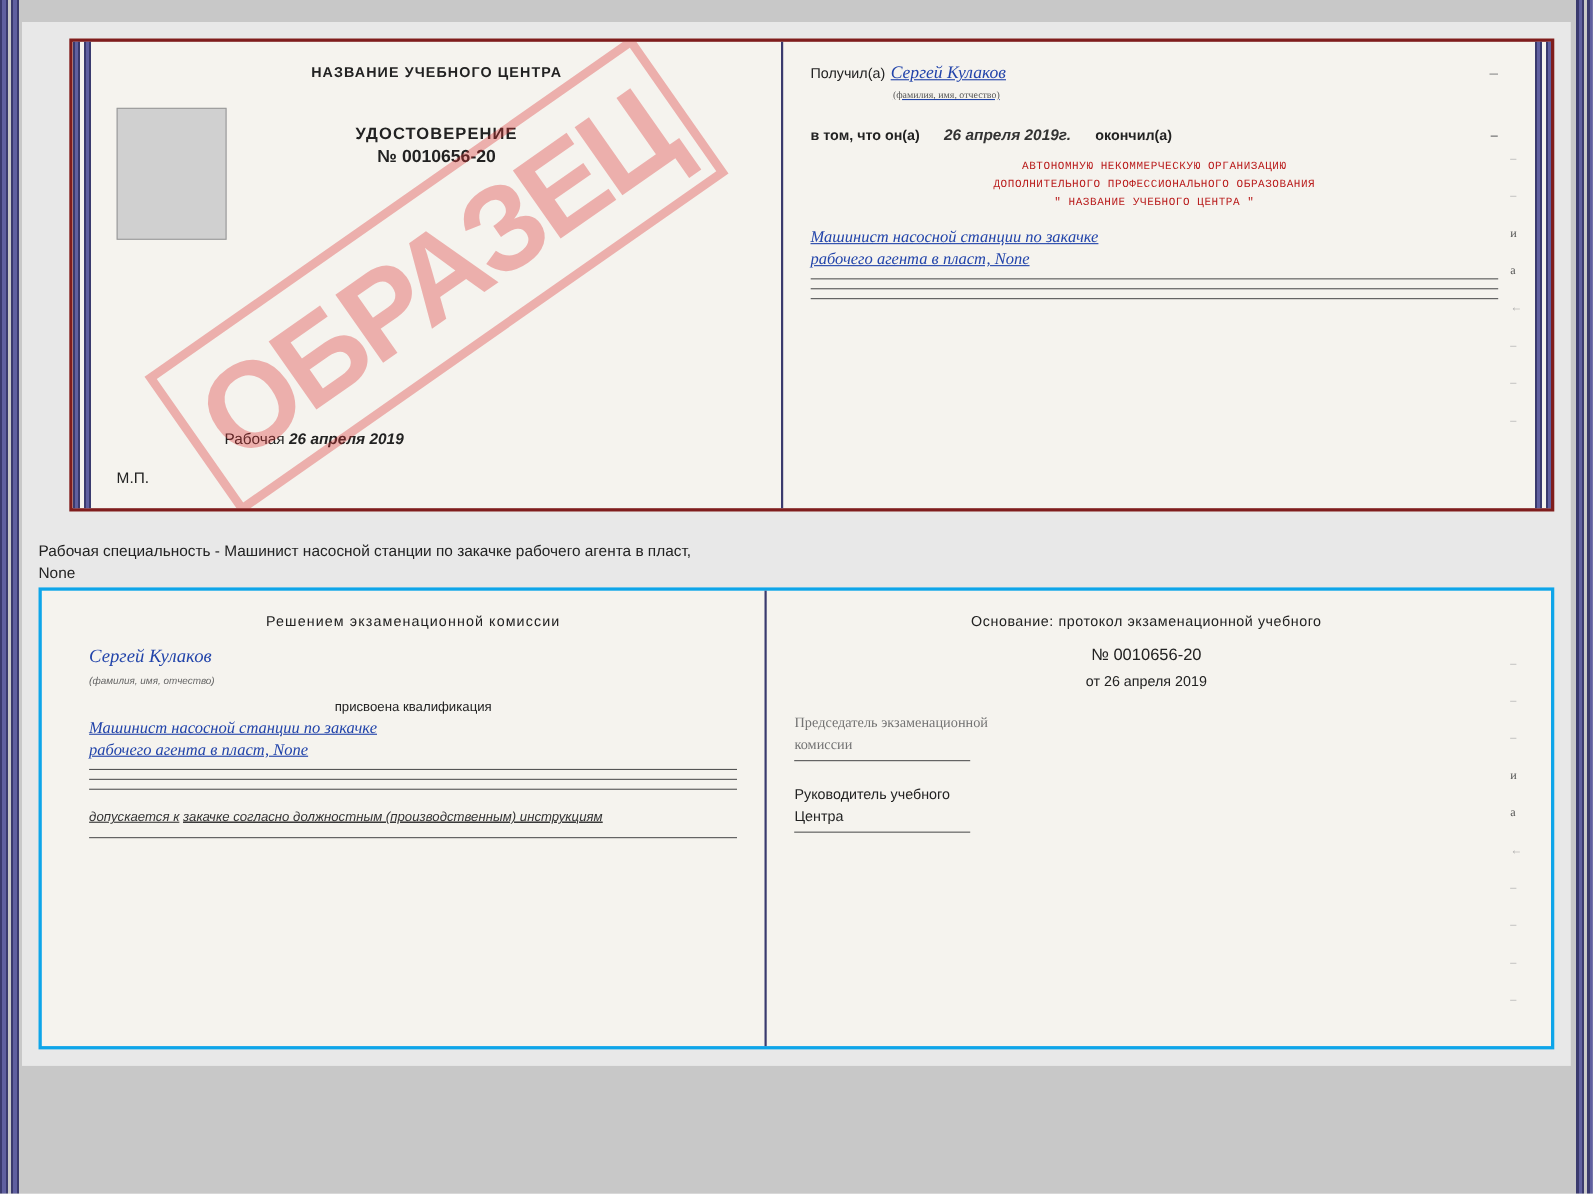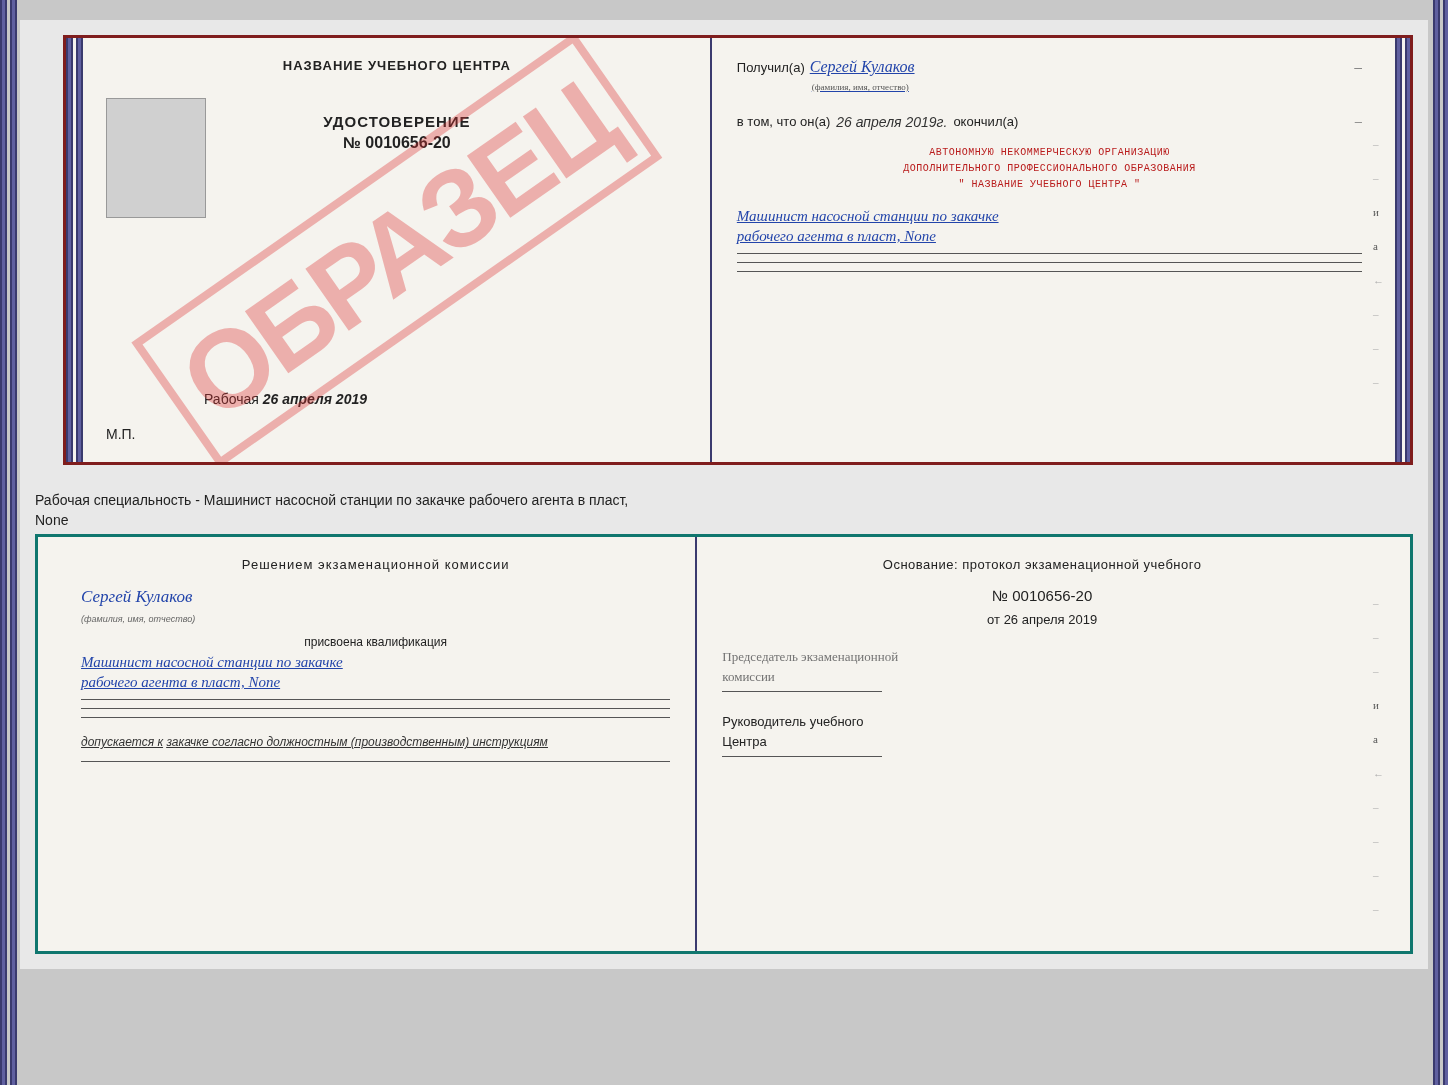--- a/index.html
+++ b/index.html
@@ -150,22 +150,23 @@
       text-decoration: none;
       margin-left: 2px;
     }
 
     .vtom-line {
       font-size: 13px;
       color: #222;
       font-family: Arial, sans-serif;
       margin-bottom: 8px;
       display: flex;
-      align-items: flex-start;
-      gap: 6px;
+      align-items: center;
+      gap: 22px;
+      font-weight: bold;
     }
 
     .vtom-date {
       font-style: italic;
       font-size: 14px;
       color: #333;
     }
 
     .vtom-okonchill {
       font-size: 13px;
@@ -216,21 +217,21 @@
       color: #222;
       font-family: Arial, sans-serif;
       padding: 8px 0 4px 0;
       line-height: 1.4;
     }
 
     
     .bottom-document {
       display: flex;
       background: #f5f3ee;
-      border: 3px solid #0f766e;
+      border: 3px solid #0ea5e9;
       min-height: 420px;
       justify-content: flex-end;
     }
 
     
     .bottom-left {
       width: 48%;
       border-right: 2px solid #3a3a6e;
       padding: 20px 25px;
       position: relative;

